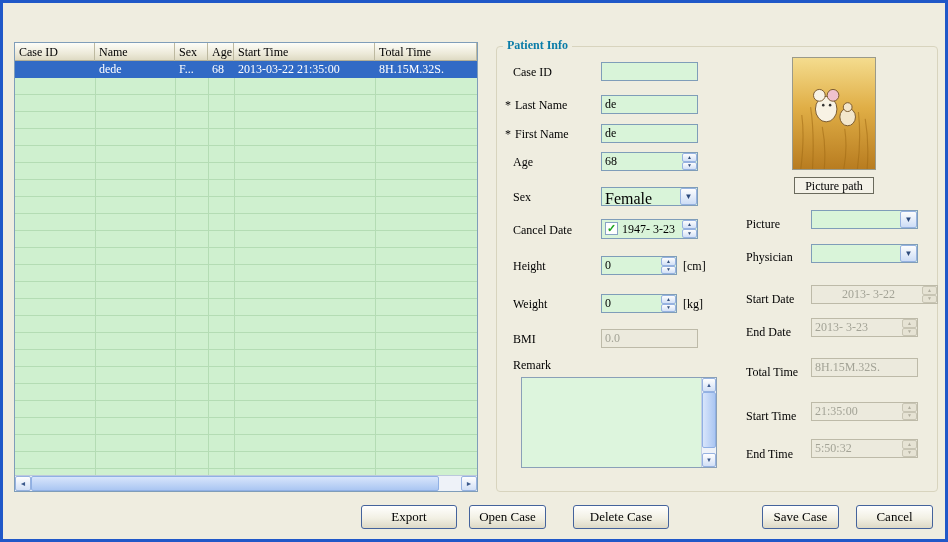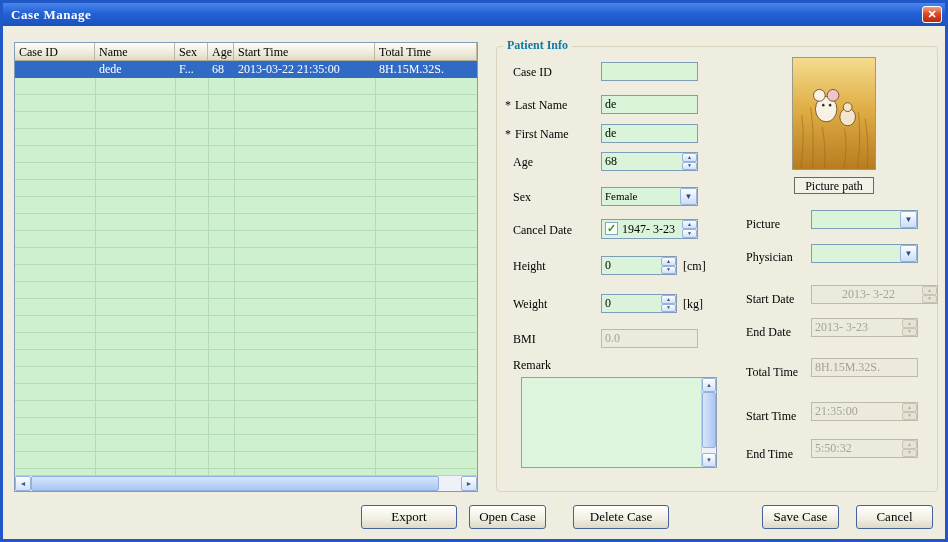--- a/index.html
+++ b/index.html
@@ -65,21 +65,21 @@
   .spinbox.disabled { background:#eceadd; border-color:#bdbaa8; }
   .spin-input { flex:1; min-width:0; border:0; background:transparent; font:inherit;
     font-size:12px; padding:0 3px; }
   .spin-input:disabled { color:#a3a396; }
   .spin { display:flex; flex-direction:column; width:15px; }
   .spin-btn { flex:1; display:flex; align-items:center; justify-content:center; font-size:5px;
     color:#34507c; background:linear-gradient(#fdfdfd,#d2e0f6); border:1px solid #96b2e0;
     border-radius:2px; cursor:pointer; }
   .spinbox.disabled .spin-btn { background:#e6e3d4; color:#b2afa0; border-color:#c8c5b4; cursor:default; }
   .combo { position:absolute; height:19px; border:1px solid #7f9db9; background:#d9f4d9; display:flex; }
-  .combo-text { flex:1; padding:2px 3px 0; font-size:11px; white-space:nowrap; overflow:hidden; }
+  .combo-text { flex:1; padding:2px 3px 0; font-size:16px; white-space:nowrap; overflow:hidden; }
   .combo-arrow { width:17px; display:flex; align-items:center; justify-content:center; font-size:8px;
     color:#2c4a7c; background:linear-gradient(#fdfdfd,#cdddf6); border:1px solid #96b2e0;
     border-radius:2px; cursor:pointer; }
   .checkbox { width:13px; height:13px; margin:2px 2px 0 3px; background:#fff;
     border:1px solid #88a4c4; display:flex; align-items:center; justify-content:center;
     font-size:11px; font-weight:bold; color:#1ea51e; line-height:1; cursor:pointer; }
   .date-text { flex:1; padding:2px 1px 0 2px; font-size:12px; white-space:nowrap; overflow:hidden; }
   .unit-label { position:absolute; font-size:12px; }
 
   .picture { position:absolute; left:295px; top:10px; width:84px; height:113px;
@@ -102,26 +102,20 @@
 
   
   .xp-btn { position:absolute; top:479px; height:24px; border:1px solid #44639c; border-radius:3px;
     background:linear-gradient(#fffffe,#f2f0e4 55%,#ddd9c6); font:inherit; font-size:13px; cursor:pointer; }
 </style>
 </head>
 <body>
 
 <div class="window">
 
-  <div class="titlebar">
-    <span class="title">Case Manage</span>
-    <div class="close-btn">
-      <span>✕</span>
-    </div>
-  </div>
 
   <div class="client">
 
     <div class="case-table">
       <div class="thead">
         <div class="th c1">Case ID</div>
         <div class="th c2">Name</div>
         <div class="th c3">Sex</div>
         <div class="th c4">Age</div>
         <div class="th c5">Start Time</div>

